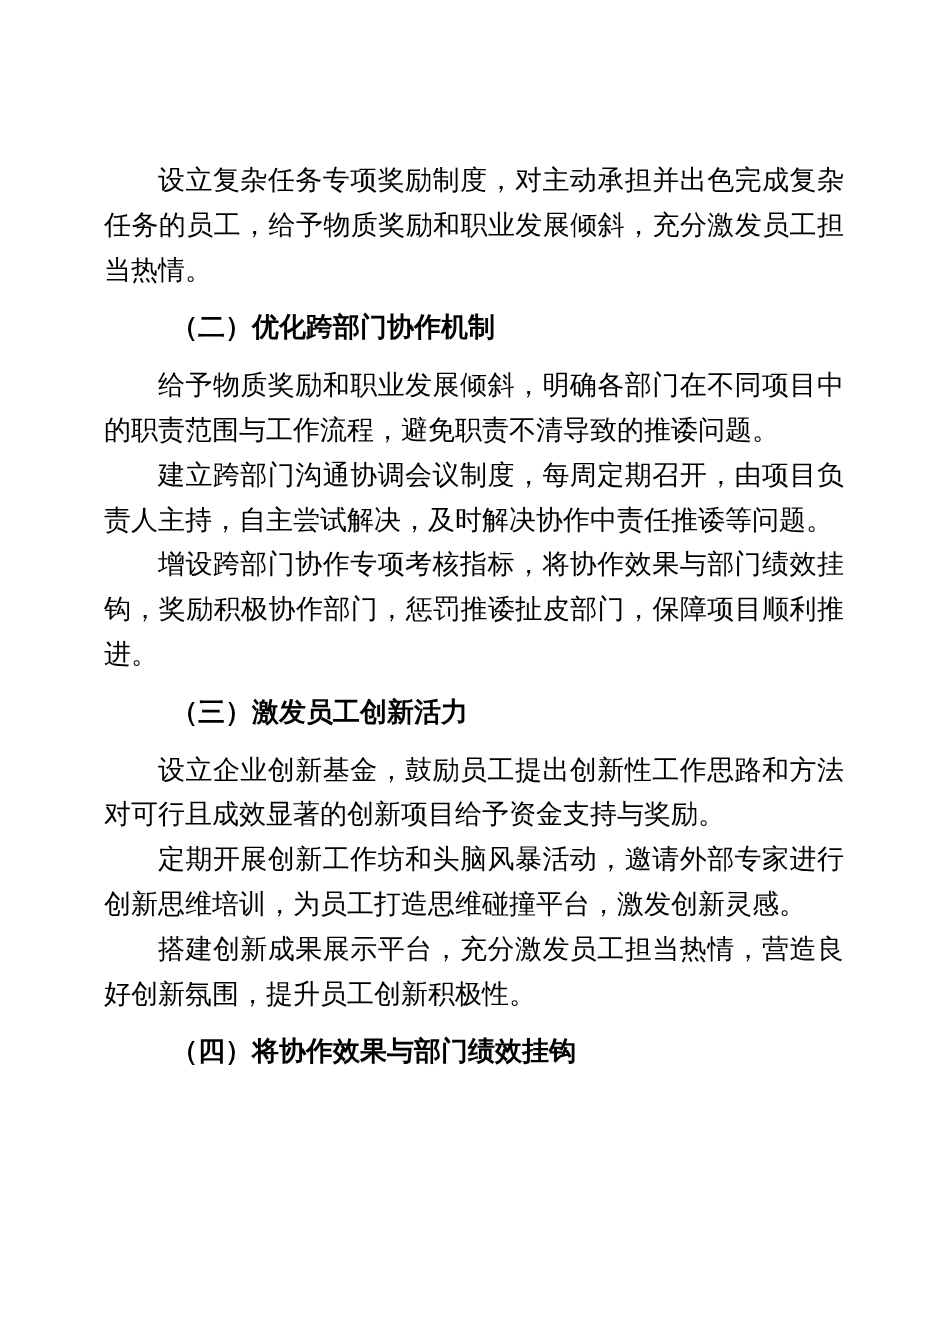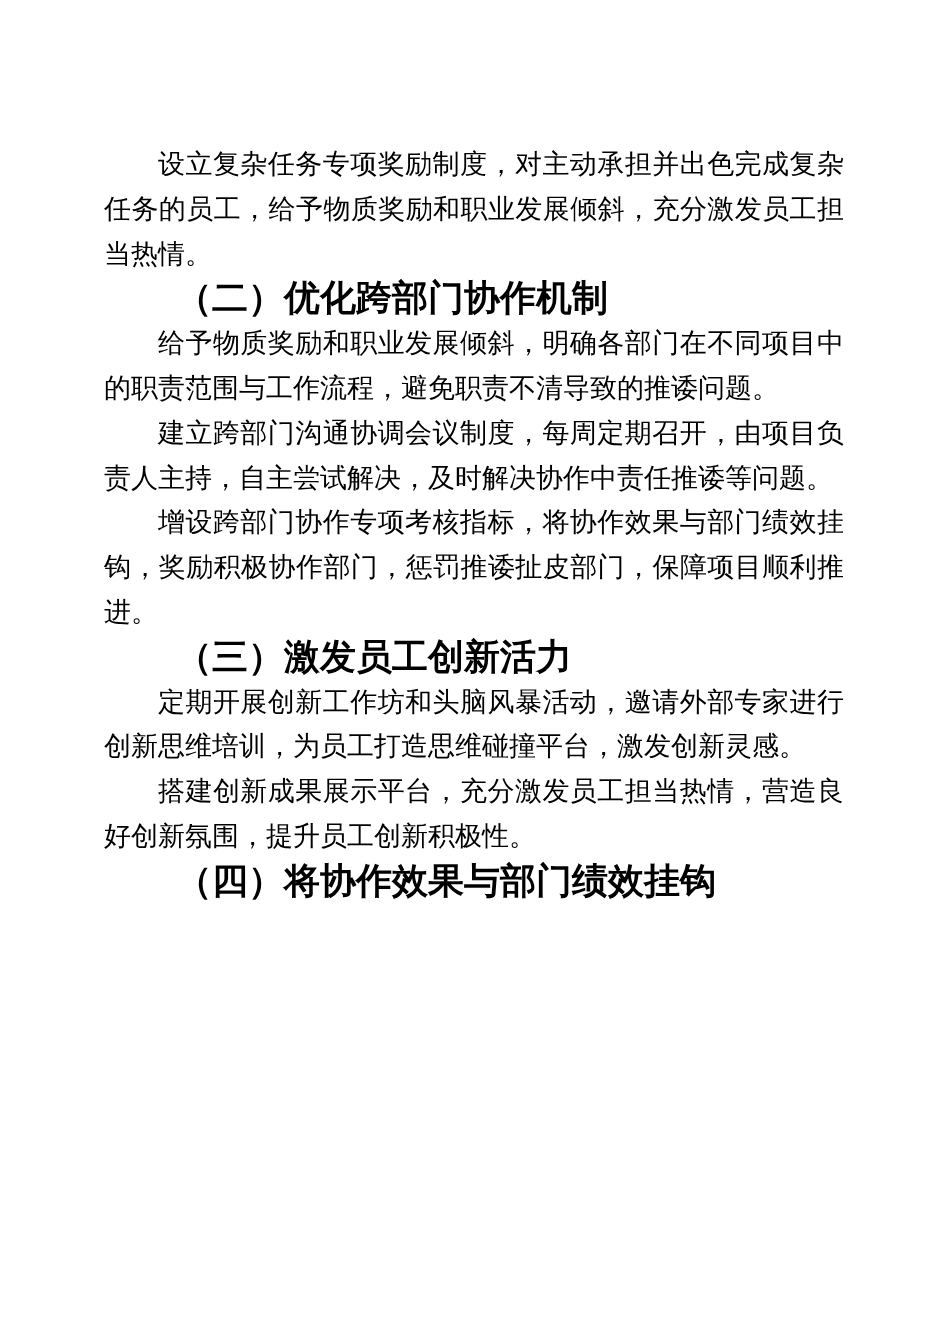--- a/index.html
+++ b/index.html
@@ -15,49 +15,50 @@
     font-family: "Liberation Serif", "DejaVu Serif", serif;
   }
   .page {
     position: absolute;
     inset: 0;
     background: #ffffff;
   }
   .content {
     position: absolute;
     left: 104px;
-    top: 142px;
+    top: 158px;
     width: 740px;
     color: #000000;
     font-size: 27px;
     line-height: 44.8px;
     text-align: justify;
   }
   .para {
     margin: 0;
     text-indent: 2em;
     font-weight: normal;
   }
   .heading {
-    margin: 0;
+    margin: 13px;
     text-indent: 2em;
     font-weight: bold;
-    font-size: 36px;
+    font-size: 27px;
     line-height: 44.8px;
     font-family: Liberation Serif, serif;
   }
 </style>
 </head>
 <body>
 
 <div class="page">
   <div class="content">
     <p class="para">设立复杂任务专项奖励制度，对主动承担并出色完成复杂任务的员工，给予物质奖励和职业发展倾斜，充分激发员工担当热情。</p>
     <h2 class="heading">（二）优化跨部门协作机制</h2>
     <p class="para">给予物质奖励和职业发展倾斜，明确各部门在不同项目中的职责范围与工作流程，避免职责不清导致的推诿问题。</p>
     <p class="para">建立跨部门沟通协调会议制度，每周定期召开，由项目负责人主持，自主尝试解决，及时解决协作中责任推诿等问题。</p>
     <p class="para">增设跨部门协作专项考核指标，将协作效果与部门绩效挂钩，奖励积极协作部门，惩罚推诿扯皮部门，保障项目顺利推进。</p>
     <h2 class="heading">（三）激发员工创新活力</h2>
+    <p class="para">设立企业创新基金，鼓励员工提出创新性工作思路和方法对可行且成效显著的创新项目给予资金支持与奖励。</p>
     <p class="para">定期开展创新工作坊和头脑风暴活动，邀请外部专家进行创新思维培训，为员工打造思维碰撞平台，激发创新灵感。</p>
     <p class="para">搭建创新成果展示平台，充分激发员工担当热情，营造良好创新氛围，提升员工创新积极性。</p>
     <h2 class="heading">（四）将协作效果与部门绩效挂钩</h2>
   </div>
 </div>
 
 </body></html>

